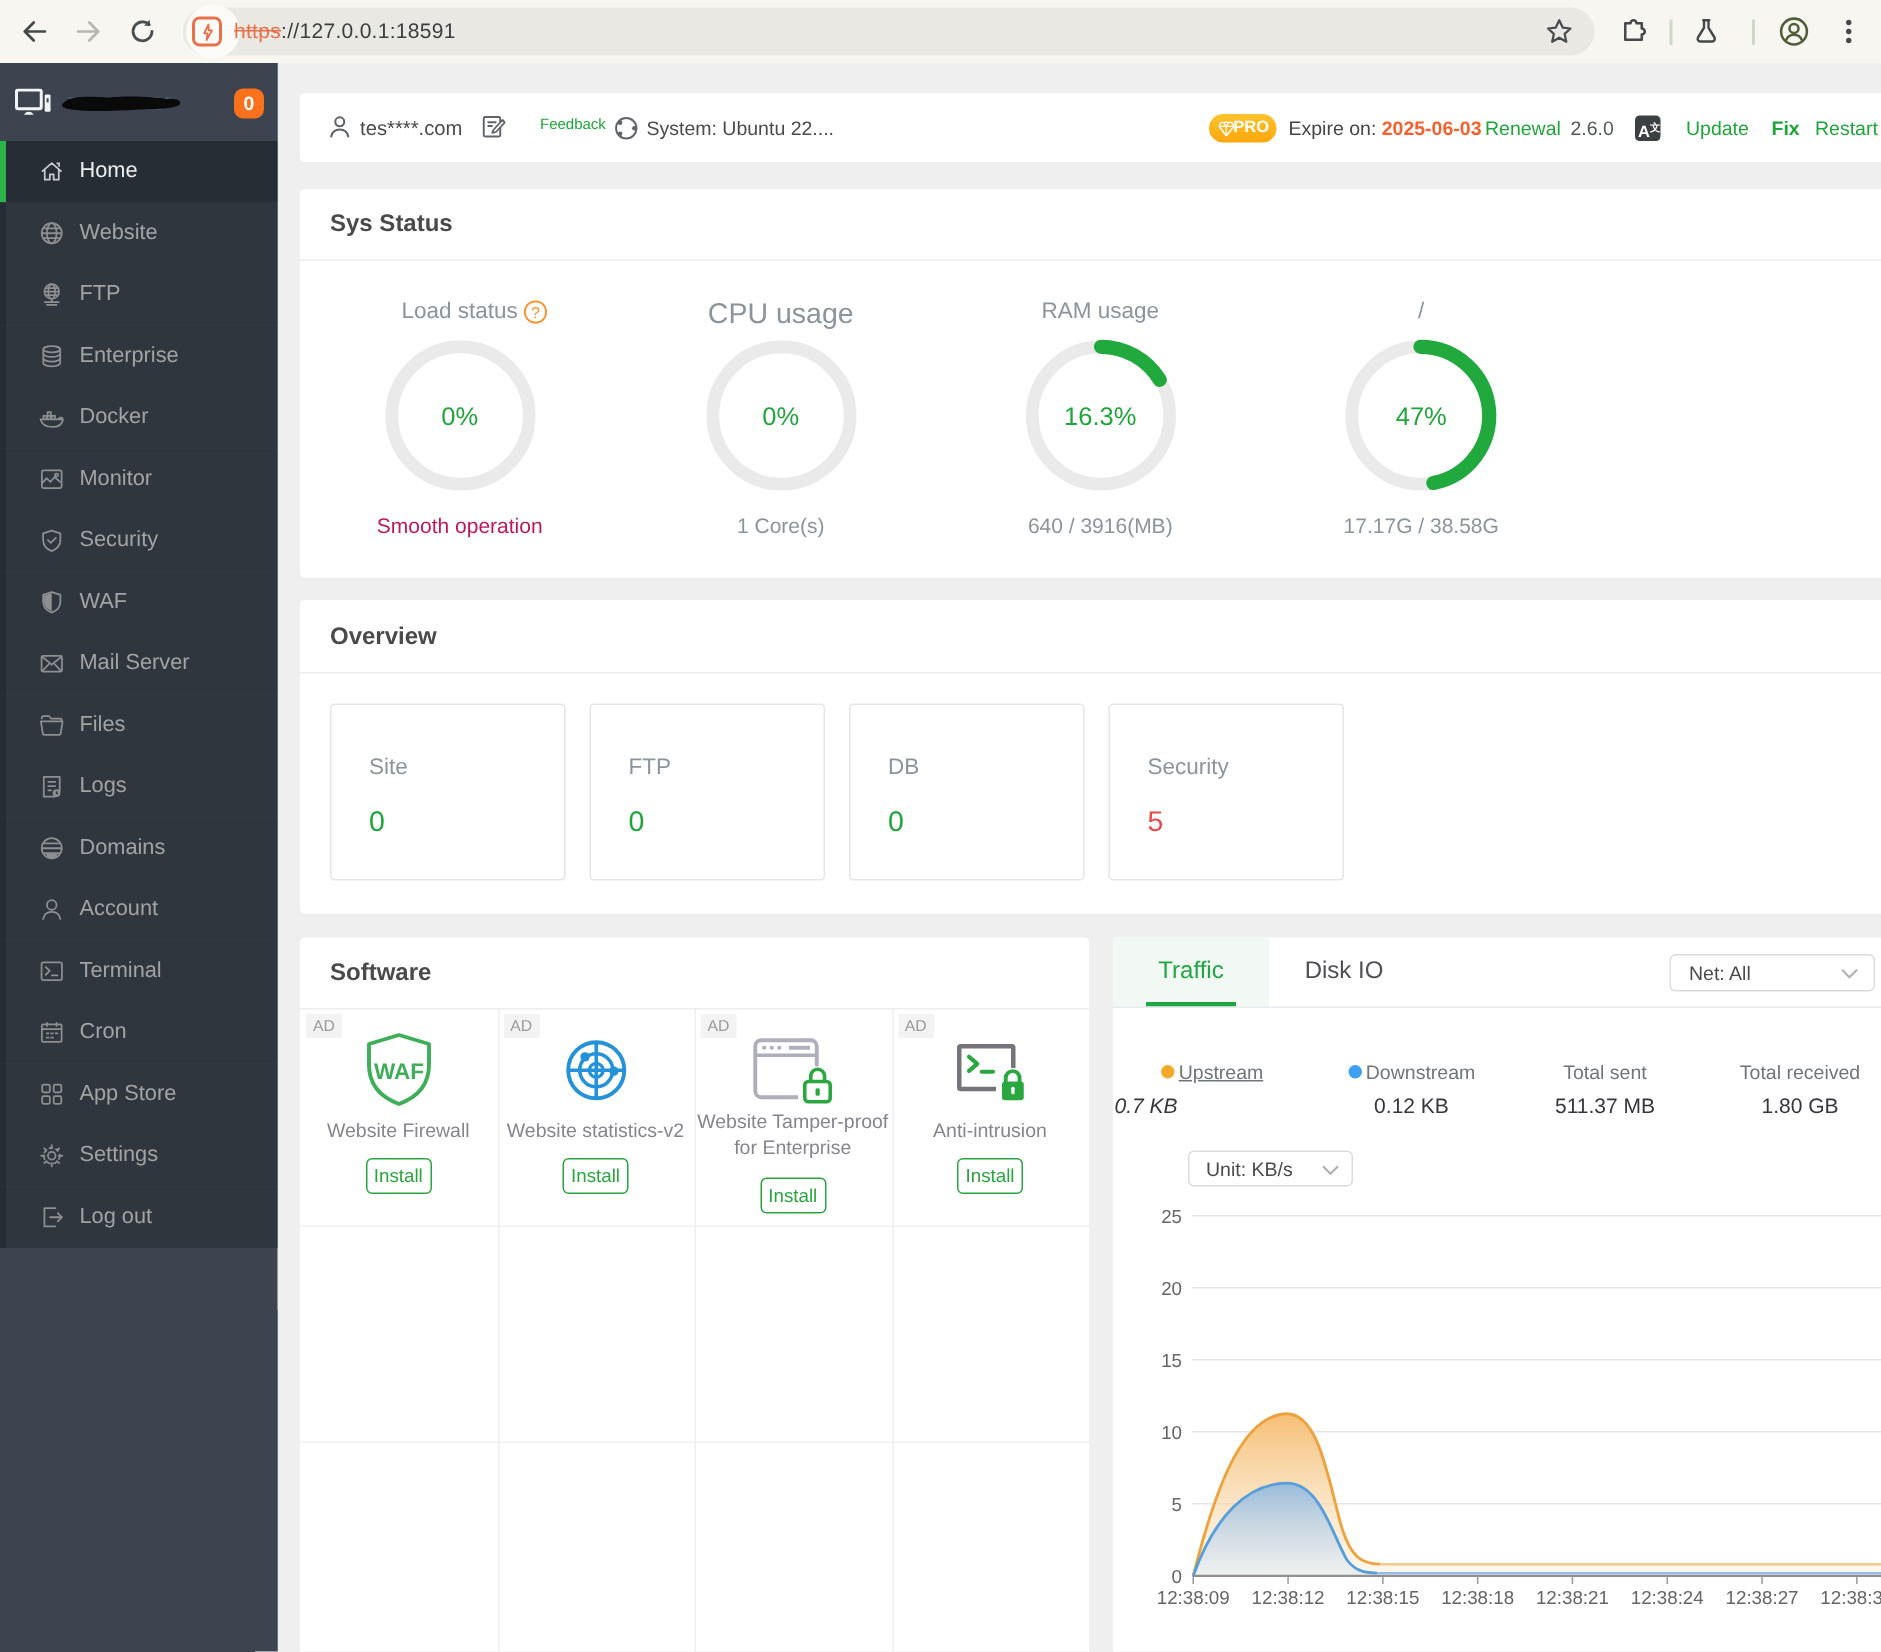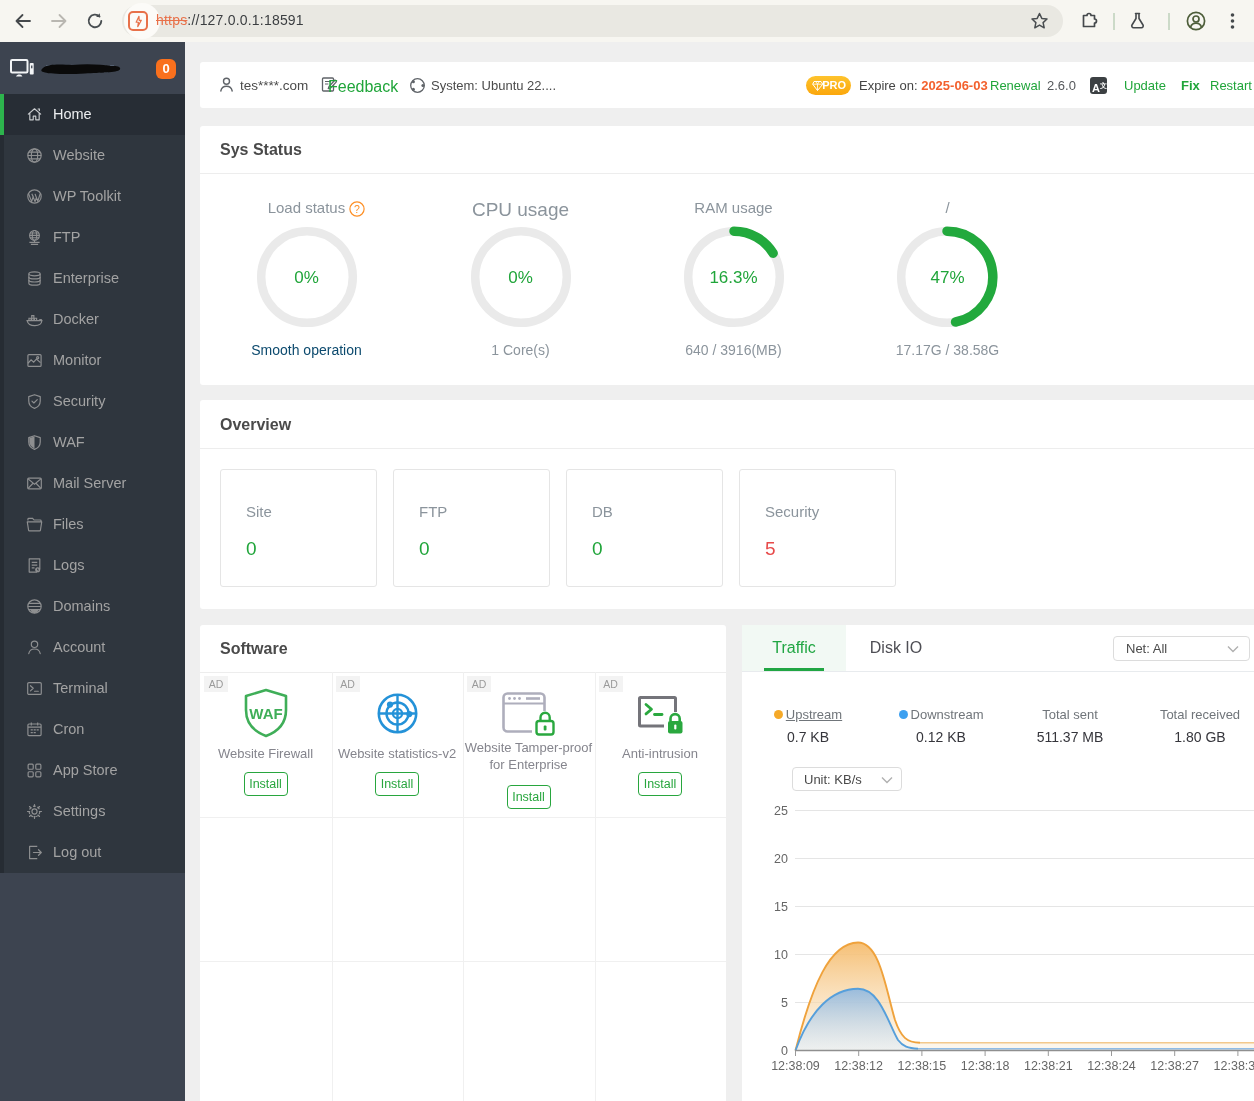--- a/index.html
+++ b/index.html
@@ -110,30 +110,20 @@
             <ellipse cx="8" cy="8" rx="3" ry="6.3" stroke="currentColor" fill="none" stroke-width="1.1"></ellipse>
             <path d="M1.7 8h12.6M2.6 4.9h10.8M2.6 11.1h10.8" stroke="currentColor" fill="none" stroke-width="1.1"></path>
           </svg>
         </span>
         <span class="lb">Website</span>
       </div>
 <div class="mi">
         <div class="gut"></div>
         <span class="ic">
           <svg viewBox="0 0 16 16">
-            <circle cx="8" cy="8" r="6.3" stroke="currentColor" fill="none" stroke-width="1.1"></circle>
-            <path d="M2.5 5.5l2.8 7.3L7 7.2M5.5 5.5l3 7.3 1.5-4.3M8.5 5.5l2.6 7 2.2-7" stroke="currentColor" fill="none" stroke-width="1.1" stroke-linejoin="round"></path>
-          </svg>
-        </span>
-        <span class="lb">WP Toolkit</span>
-      </div>
-<div class="mi">
-        <div class="gut"></div>
-        <span class="ic">
-          <svg viewBox="0 0 16 16">
             <circle cx="8" cy="6" r="4.6" stroke="currentColor" fill="none" stroke-width="1.1"></circle>
             <ellipse cx="8" cy="6" rx="2.1" ry="4.6" stroke="currentColor" fill="none" stroke-width="1.1"></ellipse>
             <path d="M3.4 6h9.2M3.8 3.8h8.4M3.8 8.2h8.4" stroke="currentColor" fill="none" stroke-width="1.1"></path>
             <path d="M8 10.6v2M4.6 14.4h6.8M3.2 12.6h9.6" stroke="currentColor" fill="none" stroke-width="1.1"></path>
           </svg>
         </span>
         <span class="lb">FTP</span>
       </div>
 <div class="mi">
         <div class="gut"></div>
@@ -301,21 +291,21 @@
   <svg style="position:absolute;left:18px;top:14px" width="17" height="17" viewBox="0 0 17 17">
       <circle cx="8.5" cy="5.2" r="3" stroke="#5f6368" stroke-width="1.4" fill="none"></circle>
       <path d="M2.8 15c.7-3.2 2.8-4.7 5.7-4.7s5 1.5 5.7 4.7" stroke="#5f6368" stroke-width="1.4" fill="none" stroke-linecap="round"></path>
     </svg>
   <div class="abs" style="left:40px;top:16px;font-size:13.5px;color:#4b4b4b;">tes****.com</div>
   <svg style="position:absolute;left:121px;top:14px" width="16" height="17" viewBox="0 0 16 17">
       <rect x="1.5" y="2" width="11" height="13" rx="1" stroke="#5f6368" stroke-width="1.3" fill="none"></rect>
       <path d="M4 5.5h6M4 8h3.4" stroke="#5f6368" stroke-width="1.2"></path>
       <path d="M8 10.5 14 4l1.6 1.6-6 6.4-2.4.6z" fill="#fff" stroke="#5f6368" stroke-width="1.2" stroke-linejoin="round"></path>
     </svg>
-  <div class="abs" style="left:128px;top:16px;font-size:16px;color:#20a53a;">Feedback</div>
+  <div class="abs" style="left:160px;top:16px;font-size:10px;color:#20a53a;">Feedback</div>
   <svg style="position:absolute;left:209px;top:15px" width="17" height="17" viewBox="0 0 17 17">
       <circle cx="8.5" cy="8.5" r="6.8" stroke="#5f6368" stroke-width="1.3" fill="none"></circle>
       <circle cx="13.9" cy="8.5" r="1.5" fill="#5f6368"></circle>
       <circle cx="4.4" cy="4.8" r="1.5" fill="#5f6368"></circle>
       <circle cx="4.4" cy="12.2" r="1.5" fill="#5f6368"></circle>
     </svg>
   <div class="abs" style="left:231px;top:16px;font-size:13px;color:#4b4b4b;">System: Ubuntu 22....</div>
   <div class="abs" style="left:606px;top:14px;width:45px;height:19px;border-radius:10px;background:linear-gradient(180deg,#fec32d,#fba70c);color:#fff;font-size:11px;font-weight:bold;text-align:right;line-height:19px;padding-right:5px;">PRO</div>
   <svg style="position:absolute;left:612px;top:19px" width="11" height="10" viewBox="0 0 11 10">
       <path d="M2 0.5h7l1.8 2.7L5.5 9.5 0.7 3.2z" stroke="#fff" stroke-width="1" fill="none" stroke-linejoin="round"></path>
@@ -334,21 +324,21 @@
   <div class="ctitle" style="top:15px;">Sys Status</div>
   <div class="crule" style="top:47px;"></div>
   <div class="abs" style="left:0px;top:73px;width:213px;text-align:center;font-size:15px;color:#8b949c;padding-left:20px;">Load status&nbsp;<svg style="vertical-align:-3.5px" width="16" height="16" viewBox="0 0 16 16">
         <circle cx="8" cy="8" r="7.1" stroke="#fd8f25" stroke-width="1.2" fill="none"></circle>
         <text x="8" y="11.8" text-anchor="middle" font-size="10.5" fill="#fd8f25" font-family="Liberation Sans">?</text>
       </svg></div>
 <svg class="abs" style="left:54px;top:98px" width="106" height="106" viewBox="0 0 106 106">
       <circle cx="53" cy="53" r="45.8" fill="none" stroke="#eaeaea" stroke-width="8.5"></circle>
     </svg>
 <div class="abs" style="left:0px;top:142px;width:213px;text-align:center;font-size:17px;color:#20a53a;">0%</div>
-<div class="abs" style="left:0px;top:216px;width:213px;text-align:center;font-size:14px;color:#0c4a6e;">Smooth operation</div>
+<div class="abs" style="left:0px;top:216px;width:213px;text-align:center;font-size:14px;color:#be185d;">Smooth operation</div>
 <div class="abs" style="left:214px;top:73px;width:213px;text-align:center;font-size:19px;color:#8b949c;">CPU usage</div>
 <svg class="abs" style="left:268px;top:98px" width="106" height="106" viewBox="0 0 106 106">
       <circle cx="53" cy="53" r="45.8" fill="none" stroke="#eaeaea" stroke-width="8.5"></circle>
     </svg>
 <div class="abs" style="left:214px;top:142px;width:213px;text-align:center;font-size:17px;color:#20a53a;">0%</div>
 <div class="abs" style="left:214px;top:216px;width:213px;text-align:center;font-size:14px;color:#8b949c;">1 Core(s)</div>
 <div class="abs" style="left:427px;top:73px;width:213px;text-align:center;font-size:15px;color:#8b949c;">RAM usage</div>
 <svg class="abs" style="left:481px;top:98px" width="106" height="106" viewBox="0 0 106 106">
       <circle cx="53" cy="53" r="45.8" fill="none" stroke="#eaeaea" stroke-width="8.5"></circle>
       <path d="M 53.00 7.20 A 45.8 45.8 0 0 1 92.13 29.19" fill="none" stroke="#22a93d" stroke-width="9.5" stroke-linecap="round"></path>
@@ -453,21 +443,21 @@
   <div class="abs" style="left:22px;top:43px;width:60px;height:3px;background:#21a643;"></div>
   <div class="abs" style="left:104px;top:0;width:100px;text-align:center;line-height:45px;font-size:16px;color:#4f4f55;">Disk IO</div>
   <div class="abs" style="left:0;top:46px;width:520px;height:1px;background:#e8ebee;"></div>
   <div class="abs" style="left:371px;top:11px;width:137px;height:25px;border:1px solid #dcdcdc;border-radius:4px;background:#fff;">
     <div class="abs" style="left:12px;top:4px;font-size:13px;color:#4a4a4a;">Net: All</div>
     <svg class="abs" style="left:113px;top:8px" width="12" height="8" viewBox="0 0 12 8">
         <path d="M1 1.5 6 6.5 11 1.5" stroke="#b0b0b0" stroke-width="1.4" fill="none"></path>
       </svg>
   </div>
   <div class="abs" style="left:1px;top:82px;width:130px;text-align:center;font-size:13px;color:#70757a;text-decoration:underline;"><span style="display:inline-block;width:9px;height:9px;border-radius:50%;background:#f5a928;margin-right:3px;"></span>Upstream</div>
-  <div class="abs" style="left:1px;top:104px;width:130px;text-align:center;font-size:14px;color:#36363c;">0.7 KB</div>
+  <div class="abs" style="left:1px;top:104px;width:130px;text-align:left;font-size:14px;color:#36363c;font-style:italic;">0.7 KB</div>
   <div class="abs" style="left:134px;top:82px;width:130px;text-align:center;font-size:13px;color:#70757a;"><span style="display:inline-block;width:9px;height:9px;border-radius:50%;background:#3da0f0;margin-right:3px;"></span>Downstream</div>
   <div class="abs" style="left:134px;top:104px;width:130px;text-align:center;font-size:14px;color:#36363c;">0.12 KB</div>
   <div class="abs" style="left:263px;top:82px;width:130px;text-align:center;font-size:13px;color:#70757a;">Total sent</div>
   <div class="abs" style="left:263px;top:104px;width:130px;text-align:center;font-size:14px;color:#36363c;">511.37 MB</div>
   <div class="abs" style="left:393px;top:82px;width:130px;text-align:center;font-size:13px;color:#70757a;">Total received</div>
   <div class="abs" style="left:393px;top:104px;width:130px;text-align:center;font-size:14px;color:#36363c;">1.80 GB</div>
   <div class="abs" style="left:50px;top:142px;width:110px;height:24px;border:1px solid #dcdcdc;border-radius:4px;background:#fff;">
     <div class="abs" style="left:11px;top:4px;font-size:13px;color:#4a4a4a;">Unit: KB/s</div>
     <svg class="abs" style="left:88px;top:8px" width="12" height="8" viewBox="0 0 12 8">
         <path d="M1 1.5 6 6.5 11 1.5" stroke="#b0b0b0" stroke-width="1.4" fill="none"></path>

